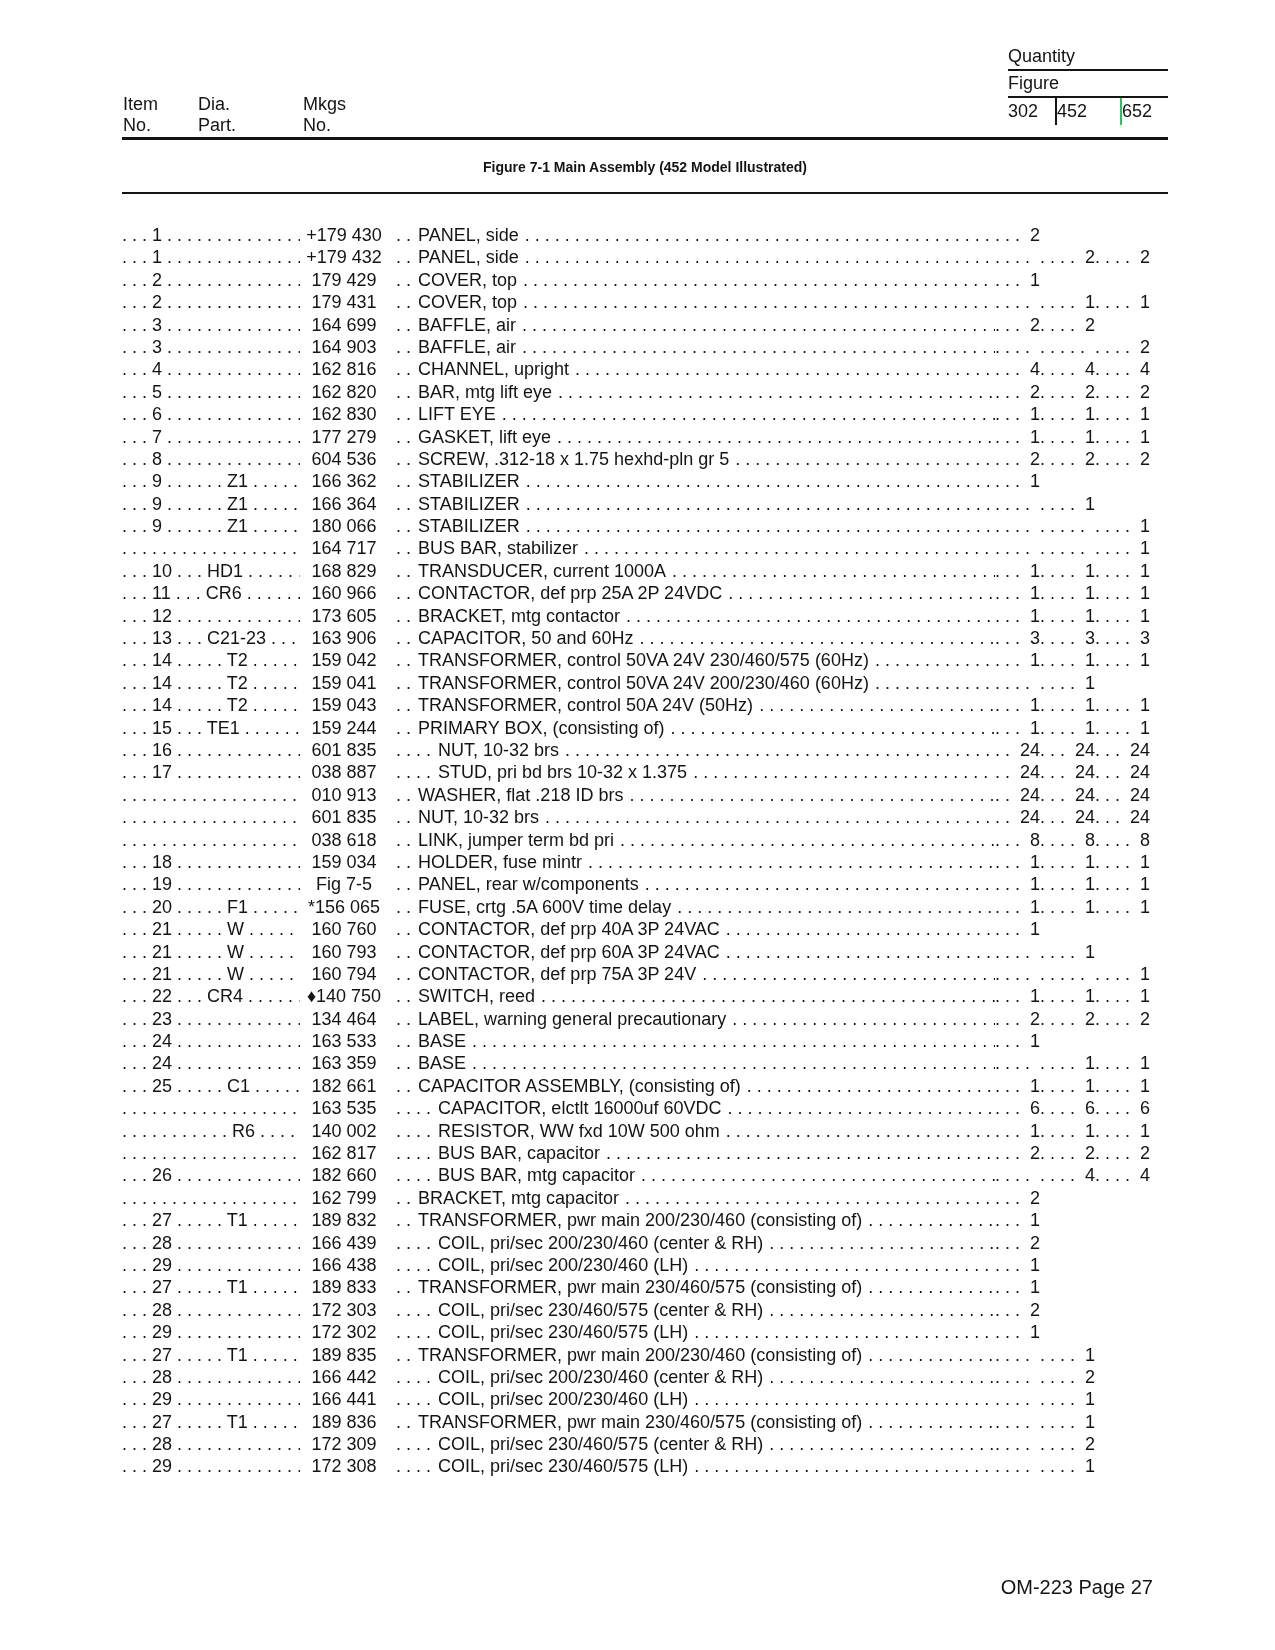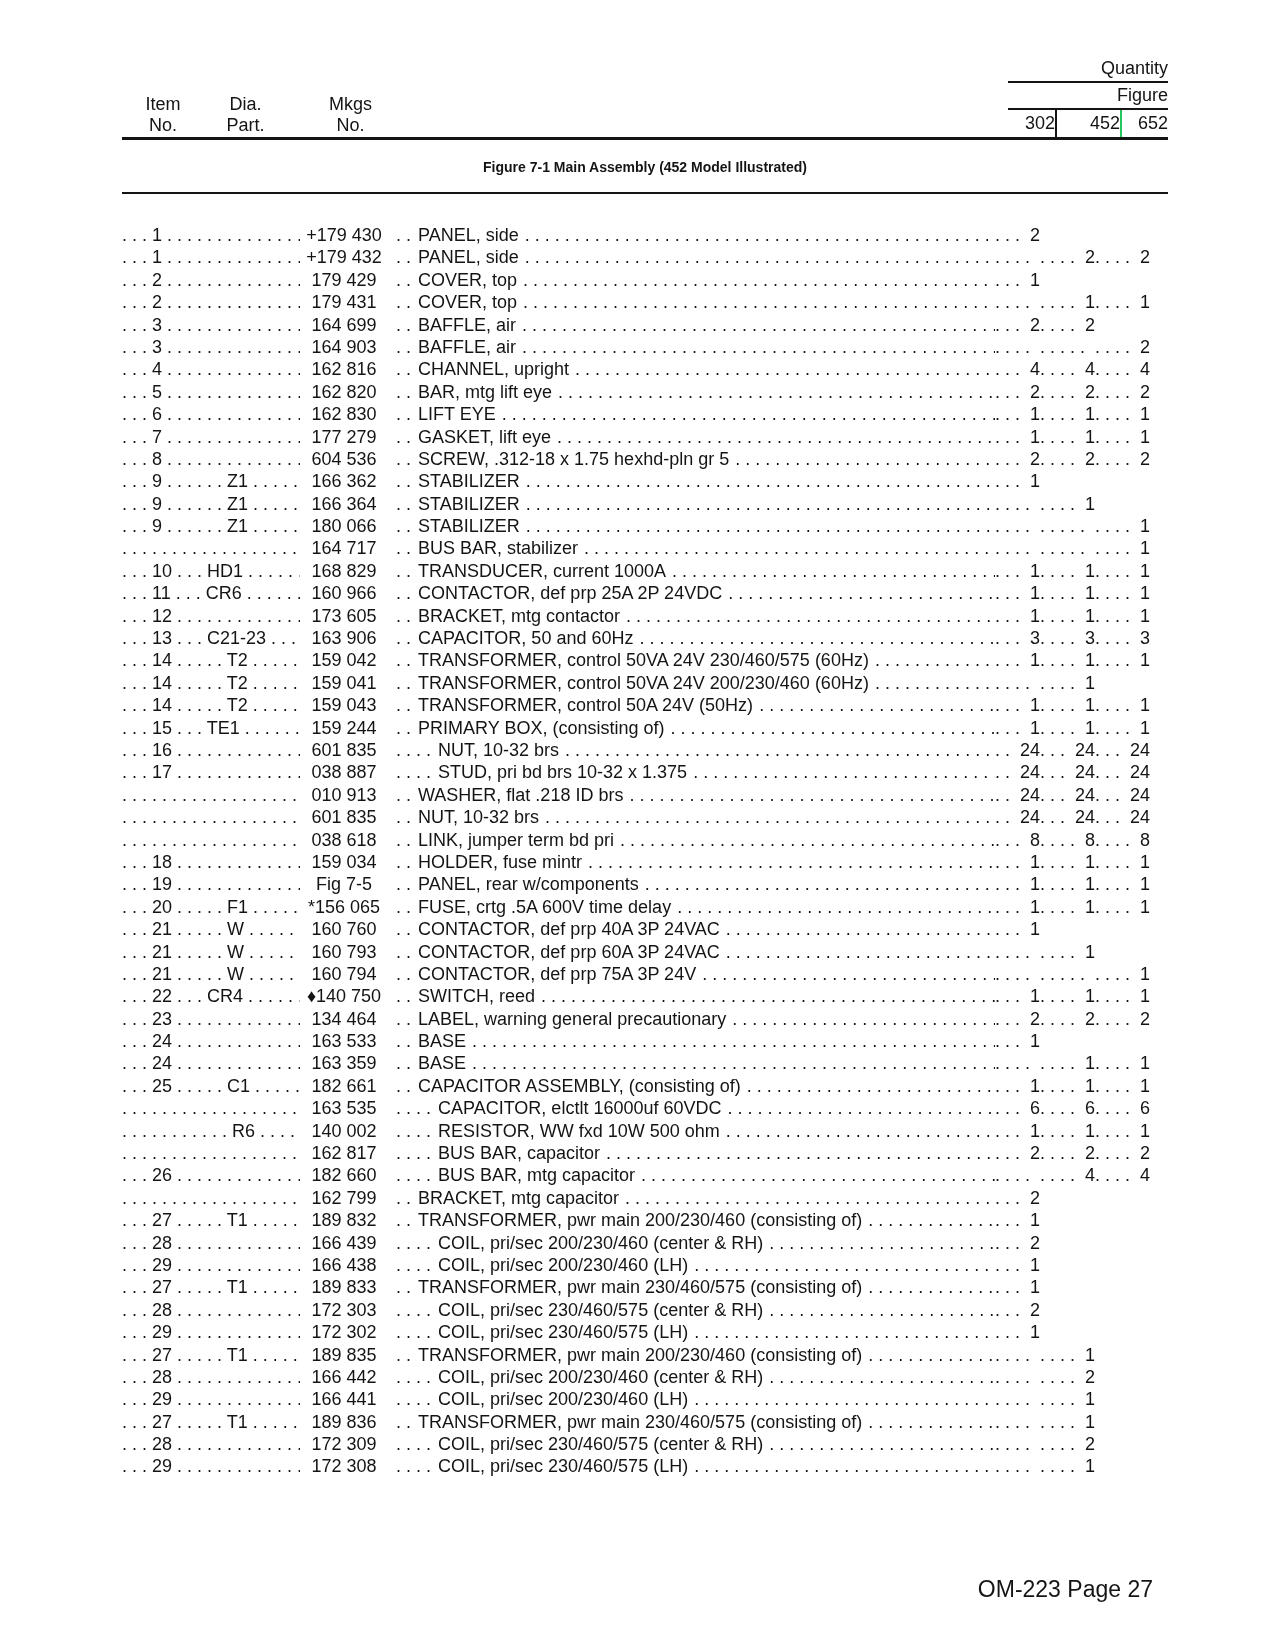--- a/index.html
+++ b/index.html
@@ -1,45 +1,45 @@
 <!DOCTYPE html>
 <html><head>
 <meta charset="utf-8">
 <style>
   *{margin:0;padding:0;box-sizing:border-box}
   html,body{background:#9a9a9a}
   .page{position:relative;width:1275px;height:1650px;background:#ffffff;color:#141414;
         font-family:"Liberation Sans","DejaVu Sans",sans-serif;font-size:18px;margin:0 auto;overflow:hidden}
-  .hcol{position:absolute;text-align:center;line-height:21px}
+  .hcol{position:absolute;text-align:left;line-height:21px}
   .h-item{left:123px;top:94px;width:80px}
   .h-dia{left:198px;top:94px;width:95px}
   .h-part{left:303px;top:94px;width:95px}
   .h-desc{left:430px;top:115px;width:440px;line-height:21px}
-  .qbox{position:absolute;left:1008px;top:56px;width:160px;text-align:right}
+  .qbox{position:absolute;left:1008px;top:44px;width:160px;text-align:left}
   .qbox .ql{line-height:25px;border-bottom:2px solid #141414}
   .qbox .ml{line-height:25px;border-bottom:2px solid #141414}
   .qnums{display:flex;height:27px;line-height:26px}
   .qn1{width:50px}
   .qn2{width:69px;border-left:2px solid #141414}
   .qn3{width:51px;border-left:2px solid #22c55e}
   .rule1{position:absolute;left:122px;top:137px;width:1046px;height:3px;background:#141414}
   .rule2{position:absolute;left:122px;top:192px;width:1046px;height:2px;background:#141414}
   .figtitle{position:absolute;left:122px;top:159px;width:1046px;text-align:center;font-weight:bold;font-size:14px}
   .tbl{position:absolute;left:122px;top:224px;width:1046px}
   .prow{display:flex;height:22.4px;line-height:22.4px;white-space:pre;overflow:hidden}
   .c-left{flex:none;width:178px;overflow:hidden}
   .c-part{flex:none;width:88px;text-align:center;overflow:hidden}
   .c-dd{flex:none;padding-left:8px}
   .c-desc{flex:none;padding-left:7px}
   .c-lead{flex:1;overflow:hidden;padding-left:6px}
   .c-q{flex:none;display:flex;overflow:hidden}
   .q1{width:45px}.q2{width:55px}.q3{width:55px;margin-right:18px}
   .qd{flex:1 1 auto;overflow:hidden}
   .qv{flex:none;padding-left:5px}
-  .pfooter{position:absolute;right:122px;top:1576px;font-size:23px}
+  .pfooter{position:absolute;right:122px;top:1576px;font-size:20px}
 </style>
 </head>
 <body>
 
 <div class="page">
 
   <div class="hcol h-item"><span>Item</span><br><span>No.</span></div>
   <div class="hcol h-dia"><span>Dia.</span><br><span>Part.</span></div>
   <div class="hcol h-part"><span>Mkgs</span><br><span>No.</span></div>
 

